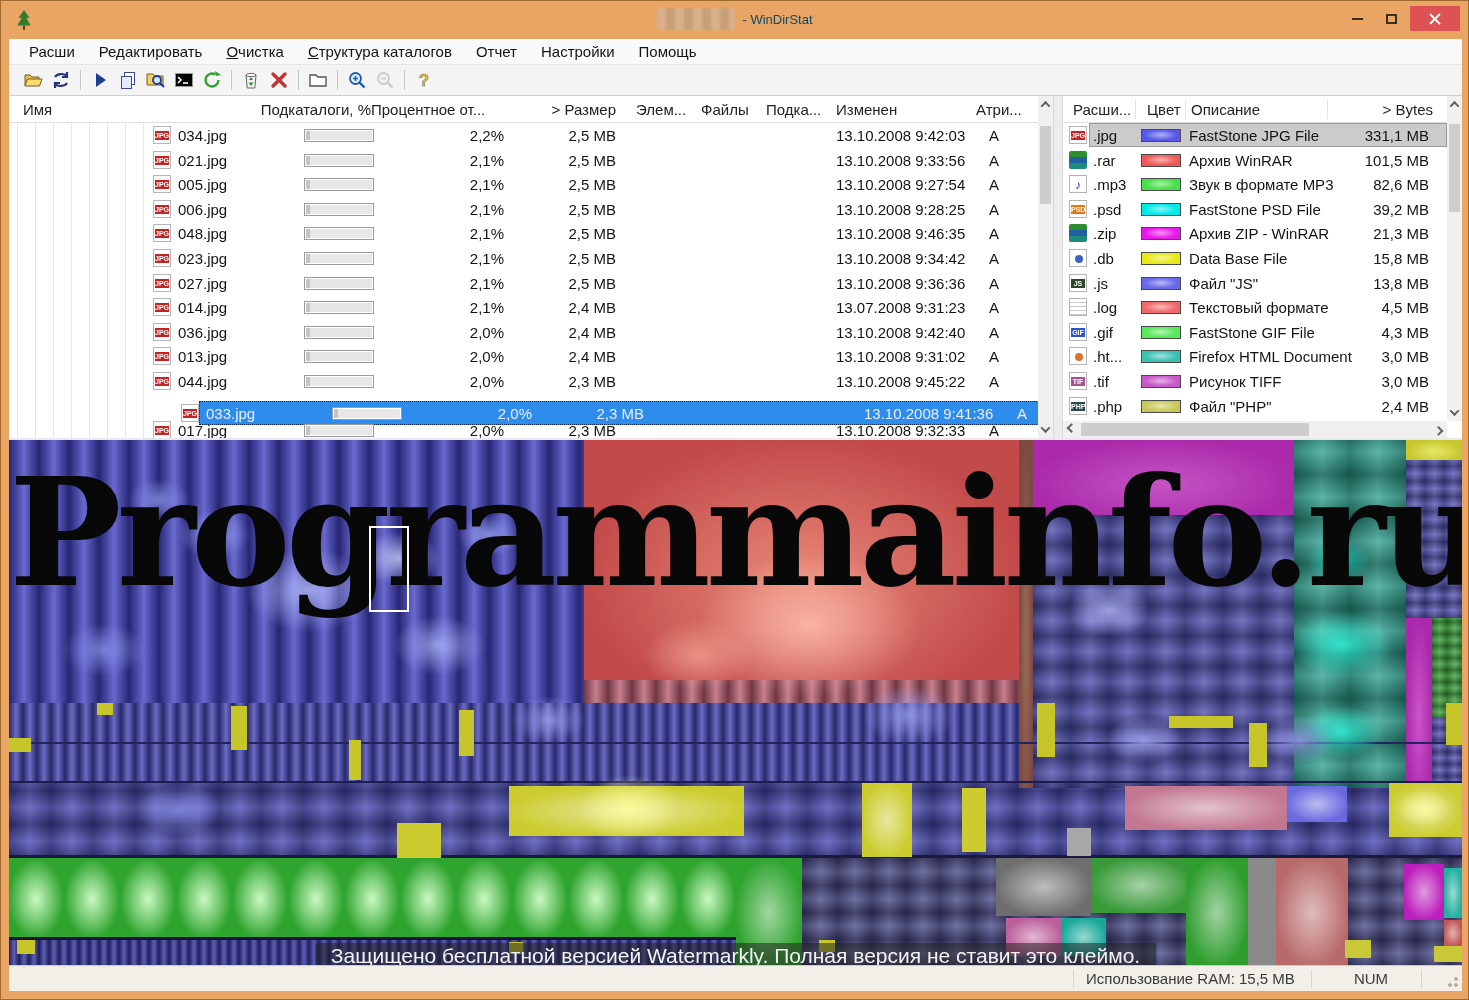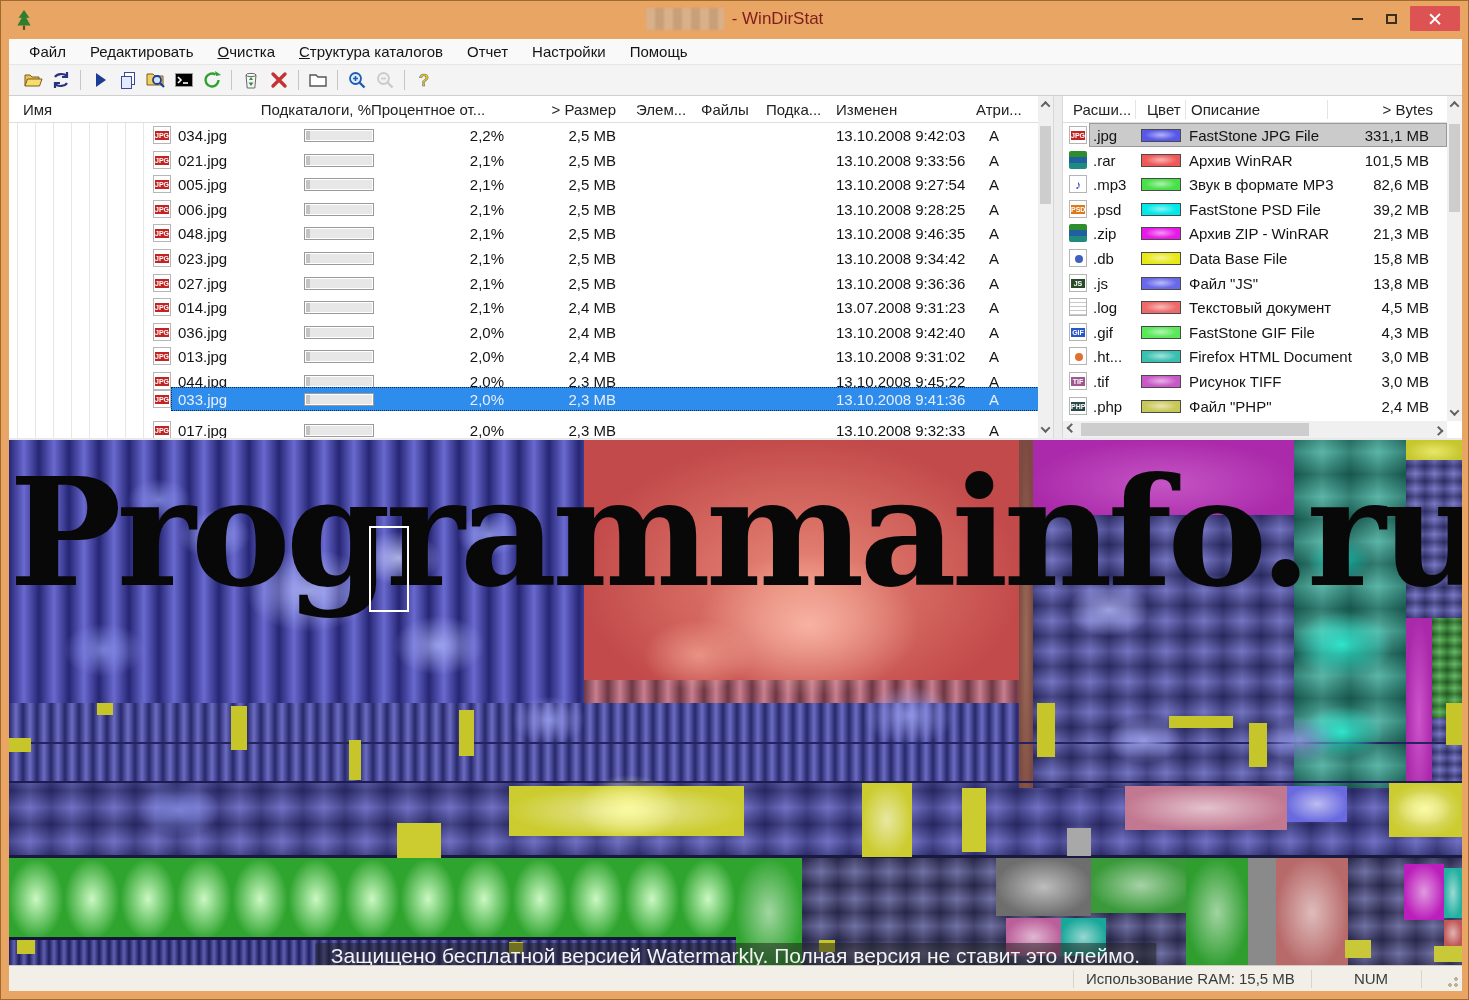--- a/index.html
+++ b/index.html
@@ -4,21 +4,21 @@
 <style>
   * { box-sizing: border-box; }
   body { margin:0; font-family:"Liberation Sans",sans-serif; background:#555; }
   .window { position:relative; width:1469px; height:1000px; background:#e9a564; overflow:hidden; border:1px solid #a06a2e; }
 
   
   .titlebar { position:absolute; top:0; left:0; right:0; height:38px; }
   .app-icon { position:absolute; left:12px; top:8px; width:22px; height:22px; }
   .title-wrap { position:absolute; top:7px; left:50%; transform:translateX(-50%); display:flex; align-items:center; gap:8px; }
   .patch { width:78px; height:22px; background:repeating-linear-gradient(90deg,#d9b089 0 9px,#c7a078 9px 18px),#d4ab82; filter:blur(1.2px); border-radius:2px; }
-  .title-text { font-size:17px; color:#7f1d1d; white-space:nowrap; }
+  .title-text { font-size:13px; color:#0c4a6e; white-space:nowrap; }
   .win-btn { position:absolute; top:5px; width:30px; height:25px; display:flex; align-items:center; justify-content:center; }
   .btn-min { right:96px; } .btn-max { right:62px; }
   .btn-close { right:8px; width:50px; background:#dd5252; border-radius:1px; }
   .glyph-min { width:11px; height:2px; background:#3c2e1c; }
   .glyph-max { width:11px; height:10px; border:2px solid #3c2e1c; }
   .glyph-x { position:relative; width:14px; height:14px; }
   .glyph-x::before, .glyph-x::after { content:""; position:absolute; left:6px; top:0; width:2.4px; height:14px; background:#fff; }
   .glyph-x::before { transform:rotate(45deg); } .glyph-x::after { transform:rotate(-45deg); }
 
   
@@ -197,21 +197,21 @@
         <span class="glyph-max"></span>
       </div>
     <div class="win-btn btn-close">
         <span class="glyph-x"></span>
       </div>
   </div>
 
   <div class="client">
 
     <div class="menubar">
-        <span class="menu-item">Файл</span>
+        <span class="menu-item">Расши</span>
         <span class="menu-item">Редактировать</span>
         <span class="menu-item"><u>О</u>чистка</span>
         <span class="menu-item"><u>С</u>труктура каталогов</span>
         <span class="menu-item">Отчет</span>
         <span class="menu-item">Настройки</span>
         <span class="menu-item">Помощь</span>
       </div>
 
     <div class="toolbar">
         <button class="tbtn">
@@ -438,21 +438,21 @@
               </span>
               <span class="cell fname">044.jpg</span>
               <span class="fbar">
                 <span class="fbar-fill"></span>
               </span>
               <span class="cell fpct">2,0%</span>
               <span class="cell fsize">2,3 MB</span>
               <span class="cell fdate">13.10.2008 9:45:22</span>
               <span class="cell fattr">A</span>
             </div>
-            <div class="frow sel" style="top: 264px;">
+            <div class="frow sel" style="top: 278px; margin-left: 28px;">
               <div class="sel-bg"></div>
               <span class="ficon">
                 <span class="ficon-band" style="background: rgb(194, 36, 36);">JPG</span>
               </span>
               <span class="cell fname">033.jpg</span>
               <span class="fbar">
                 <span class="fbar-fill"></span>
               </span>
               <span class="cell fpct">2,0%</span>
               <span class="cell fsize">2,3 MB</span>
@@ -554,21 +554,21 @@
               </span>
               <span class="cell eext">.js</span>
               <span class="eswatch" style="background: radial-gradient(at 50% 45%, rgba(255, 255, 255, 0.55) 0%, rgba(255, 255, 255, 0) 60%), rgb(104, 104, 234);"></span>
               <span class="cell edesc">Файл "JS"</span>
               <span class="cell ebytes">13,8 MB</span>
             </div>
             <div class="erow" style="top: 172.2px;">
               <span class="eicon page-lines"></span>
               <span class="cell eext">.log</span>
               <span class="eswatch" style="background: radial-gradient(at 50% 45%, rgba(255, 255, 255, 0.55) 0%, rgba(255, 255, 255, 0) 60%), rgb(238, 106, 106);"></span>
-              <span class="cell edesc">Текстовый документ</span>
+              <span class="cell edesc">Текстовый формате</span>
               <span class="cell ebytes">4,5 MB</span>
             </div>
             <div class="erow" style="top: 196.8px;">
               <span class="eicon label">
                 <span class="ficon-band" style="background: rgb(40, 88, 200);">GIF</span>
               </span>
               <span class="cell eext">.gif</span>
               <span class="eswatch" style="background: radial-gradient(at 50% 45%, rgba(255, 255, 255, 0.55) 0%, rgba(255, 255, 255, 0) 60%), rgb(88, 232, 88);"></span>
               <span class="cell edesc">FastStone GIF File</span>
               <span class="cell ebytes">4,3 MB</span>

